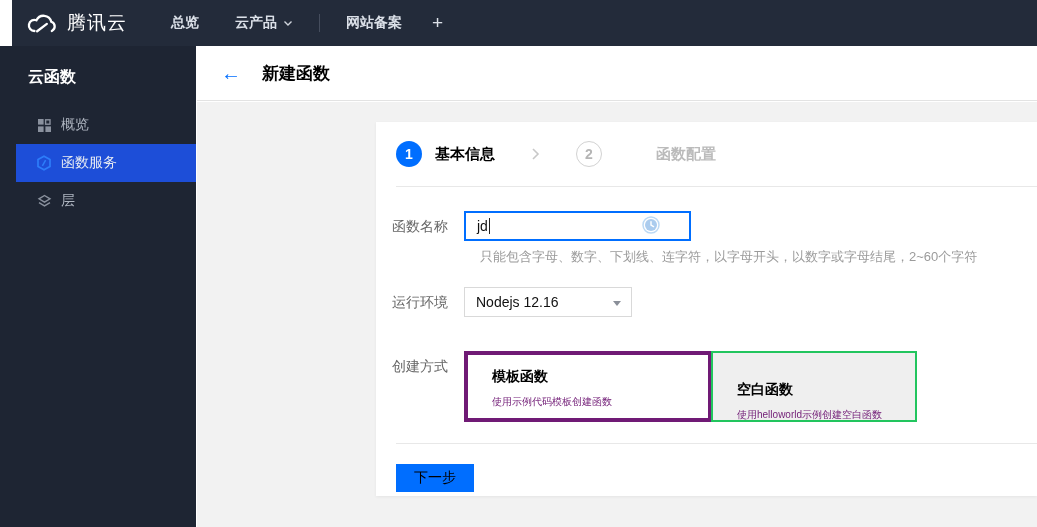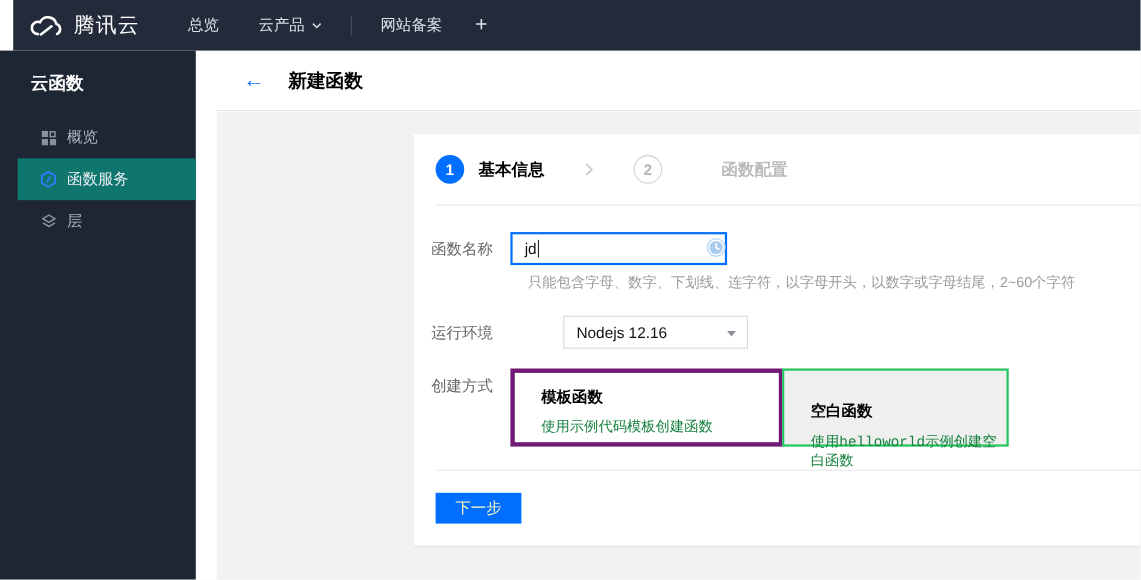--- a/index.html
+++ b/index.html
@@ -8,34 +8,34 @@
     font-family: "Liberation Sans","DejaVu Sans",sans-serif;
     background:#fff; position:relative; font-size:14px; color:#333;
   }
 
   
   .topbar { position:absolute; top:0; left:12px; right:0; height:46px;
     background:#232b3a; display:flex; align-items:center; z-index:10; }
   .logo-wrap { display:flex; align-items:center; margin-left:14px; cursor:pointer; }
   .brand { color:#fff; font-size:19px; font-weight:500; margin-left:9px; letter-spacing:1px; }
   .topnav { display:flex; align-items:center; margin-left:44px; }
-  .topnav-item { color:#dbe0e8; font-size:14px; cursor:pointer; display:flex; align-items:center; }
+  .topnav-item { color:#dbe0e8; font-size:14px; cursor:pointer; display:flex; align-items:center;font-weight:bold; }
   .topnav-item + .topnav-item { margin-left:36px; }
   .nav-caret { margin-left:6px; display:inline-flex; }
   .topnav-sep { width:1px; height:18px; background:#454d5d; margin:0 26px; }
   .topnav-plus { color:#dbe0e8; font-size:19px; font-weight:300; margin-left:30px; cursor:pointer; }
 
   
-  .sidebar { position:absolute; top:46px; left:0; bottom:0; width:178px; background:#1e2533; }
+  .sidebar { position:absolute; top:46px; left:0; bottom:0; width:196px; background:#1e2533; }
   .sidebar-title { color:#fff; font-size:16px; font-weight:bold; padding:19px 0 0 28px; line-height:24px; }
   .menu { margin-top:17px;padding-left:16px; }
   .menu-item { height:38px; display:flex; align-items:center; padding-left:20px;
     color:#aeb5c0; font-size:14px; cursor:pointer; }
   .menu-item .mi-icon { width:16px; height:16px; margin-right:9px; display:inline-flex; align-items:center; justify-content:center; }
-  .menu-item.active { background:#0f766e; color:#e8ecf2; }
+  .menu-item.active { background:#1d4ed8; color:#e8ecf2; }
 
   
   .main-header { position:absolute; top:46px; left:197px; right:0; height:55px; background:#fff;
     border-bottom:1px solid #e3e3e3; display:flex; align-items:center; z-index:5; }
   .back-arrow { color:#006eff; font-size:20px; margin-left:24px; cursor:pointer; line-height:1; }
   .page-title { font-size:17px; font-weight:bold; color:#000; margin-left:21px; }
 
   
   .content { position:absolute; top:102px; left:197px; right:0; bottom:0; background:#f2f2f2; }
   .card { position:absolute; left:179px; top:20px; right:0; height:374px; background:#fff;
@@ -54,45 +54,45 @@
 
   .divider { border-top:1px solid #e8e8e8; margin-left:20px; }
 
   
   .form { padding:24px 0 0 16px; }
   .frow { display:flex; }
   .flabel { width:72px; font-size:14px; color:#666; line-height:30px; flex:none; }
   .flabel.top { line-height:20px; margin-top:5px; }
 
   .name-input-wrap { position:relative; width:203px; height:30px; }
-  .name-input-box { width:197px; height:30px; border:2px solid #006eff; background:#fff;
+  .name-input-box { width:227px; height:30px; border:2px solid #006eff; background:#fff;
     display:flex; align-items:center; padding-left:11px; cursor:text; }
   .input-value { font-size:14px; color:#111; }
   .text-caret { display:inline-block; width:1px; height:16px; background:#222; margin-left:1px; }
   .input-status-icon { position:absolute; right:7px; top:5px; }
 
   .help-text { margin:7px 0 21px 88px; font-size:13px; color:#9b9b9b; }
 
-  .frow.runtime { margin-bottom:18px;gap:48px; }
+  .frow.runtime { margin-bottom:34px; }
   .select-box { position:relative; width:168px; height:30px; border:1px solid #d9d9d9; background:#fff;
     display:flex; align-items:center; padding-left:11px; cursor:pointer; }
   .select-value { font-size:14px; color:#111; }
   .select-caret { position:absolute; right:10px; top:13px; width:0; height:0;
     border-left:4.5px solid transparent; border-right:4.5px solid transparent; border-top:5px solid #8a8f99; }
 
   .method-cards { display:flex; }
   .method-card { width:248px; height:71px; border:4px solid #701a75; background:#fff;
     padding:13px 0 0 24px; cursor:pointer; }
   .method-card.selected { width:206px; border:2px solid #22c55e; background:#efefef;
     margin-left:-1px; position:relative; z-index:1; padding-top:28px; }
   .method-title { font-size:14px; font-weight:bold; color:#000; }
-  .method-desc { font-size:13px; color:#15803d; margin-top:9px;font-family:Liberation Mono, monospace; }
+  .method-desc { font-size:10px; color:#701a75; margin-top:9px; }
 
   .divider.bottom { margin-top:21px; }
-  .next-btn { margin:20px 0 0 20px; width:78px; height:28px; background:#006eff; color:#fef9c3;
+  .next-btn { margin:20px 0 0 20px; width:78px; height:28px; background:#006eff; color:#000000;
     font-size:14px; border:none; cursor:pointer; display:flex; align-items:center; justify-content:center;
     font-family:inherit; }
 </style>
 </head>
 <body>
 
 <div class="topbar">
   <div class="logo-wrap">
     <svg width="32" height="23" viewBox="0 0 36 26">
       <path d="M9.5 21.5 a6.3 6.3 0 1 1 2.2-12.2 A9 9 0 0 1 28.5 11 a5.6 5.6 0 0 1 .6 10.4" fill="none" stroke="#ffffff" stroke-width="2.6" stroke-linecap="round"></path>

